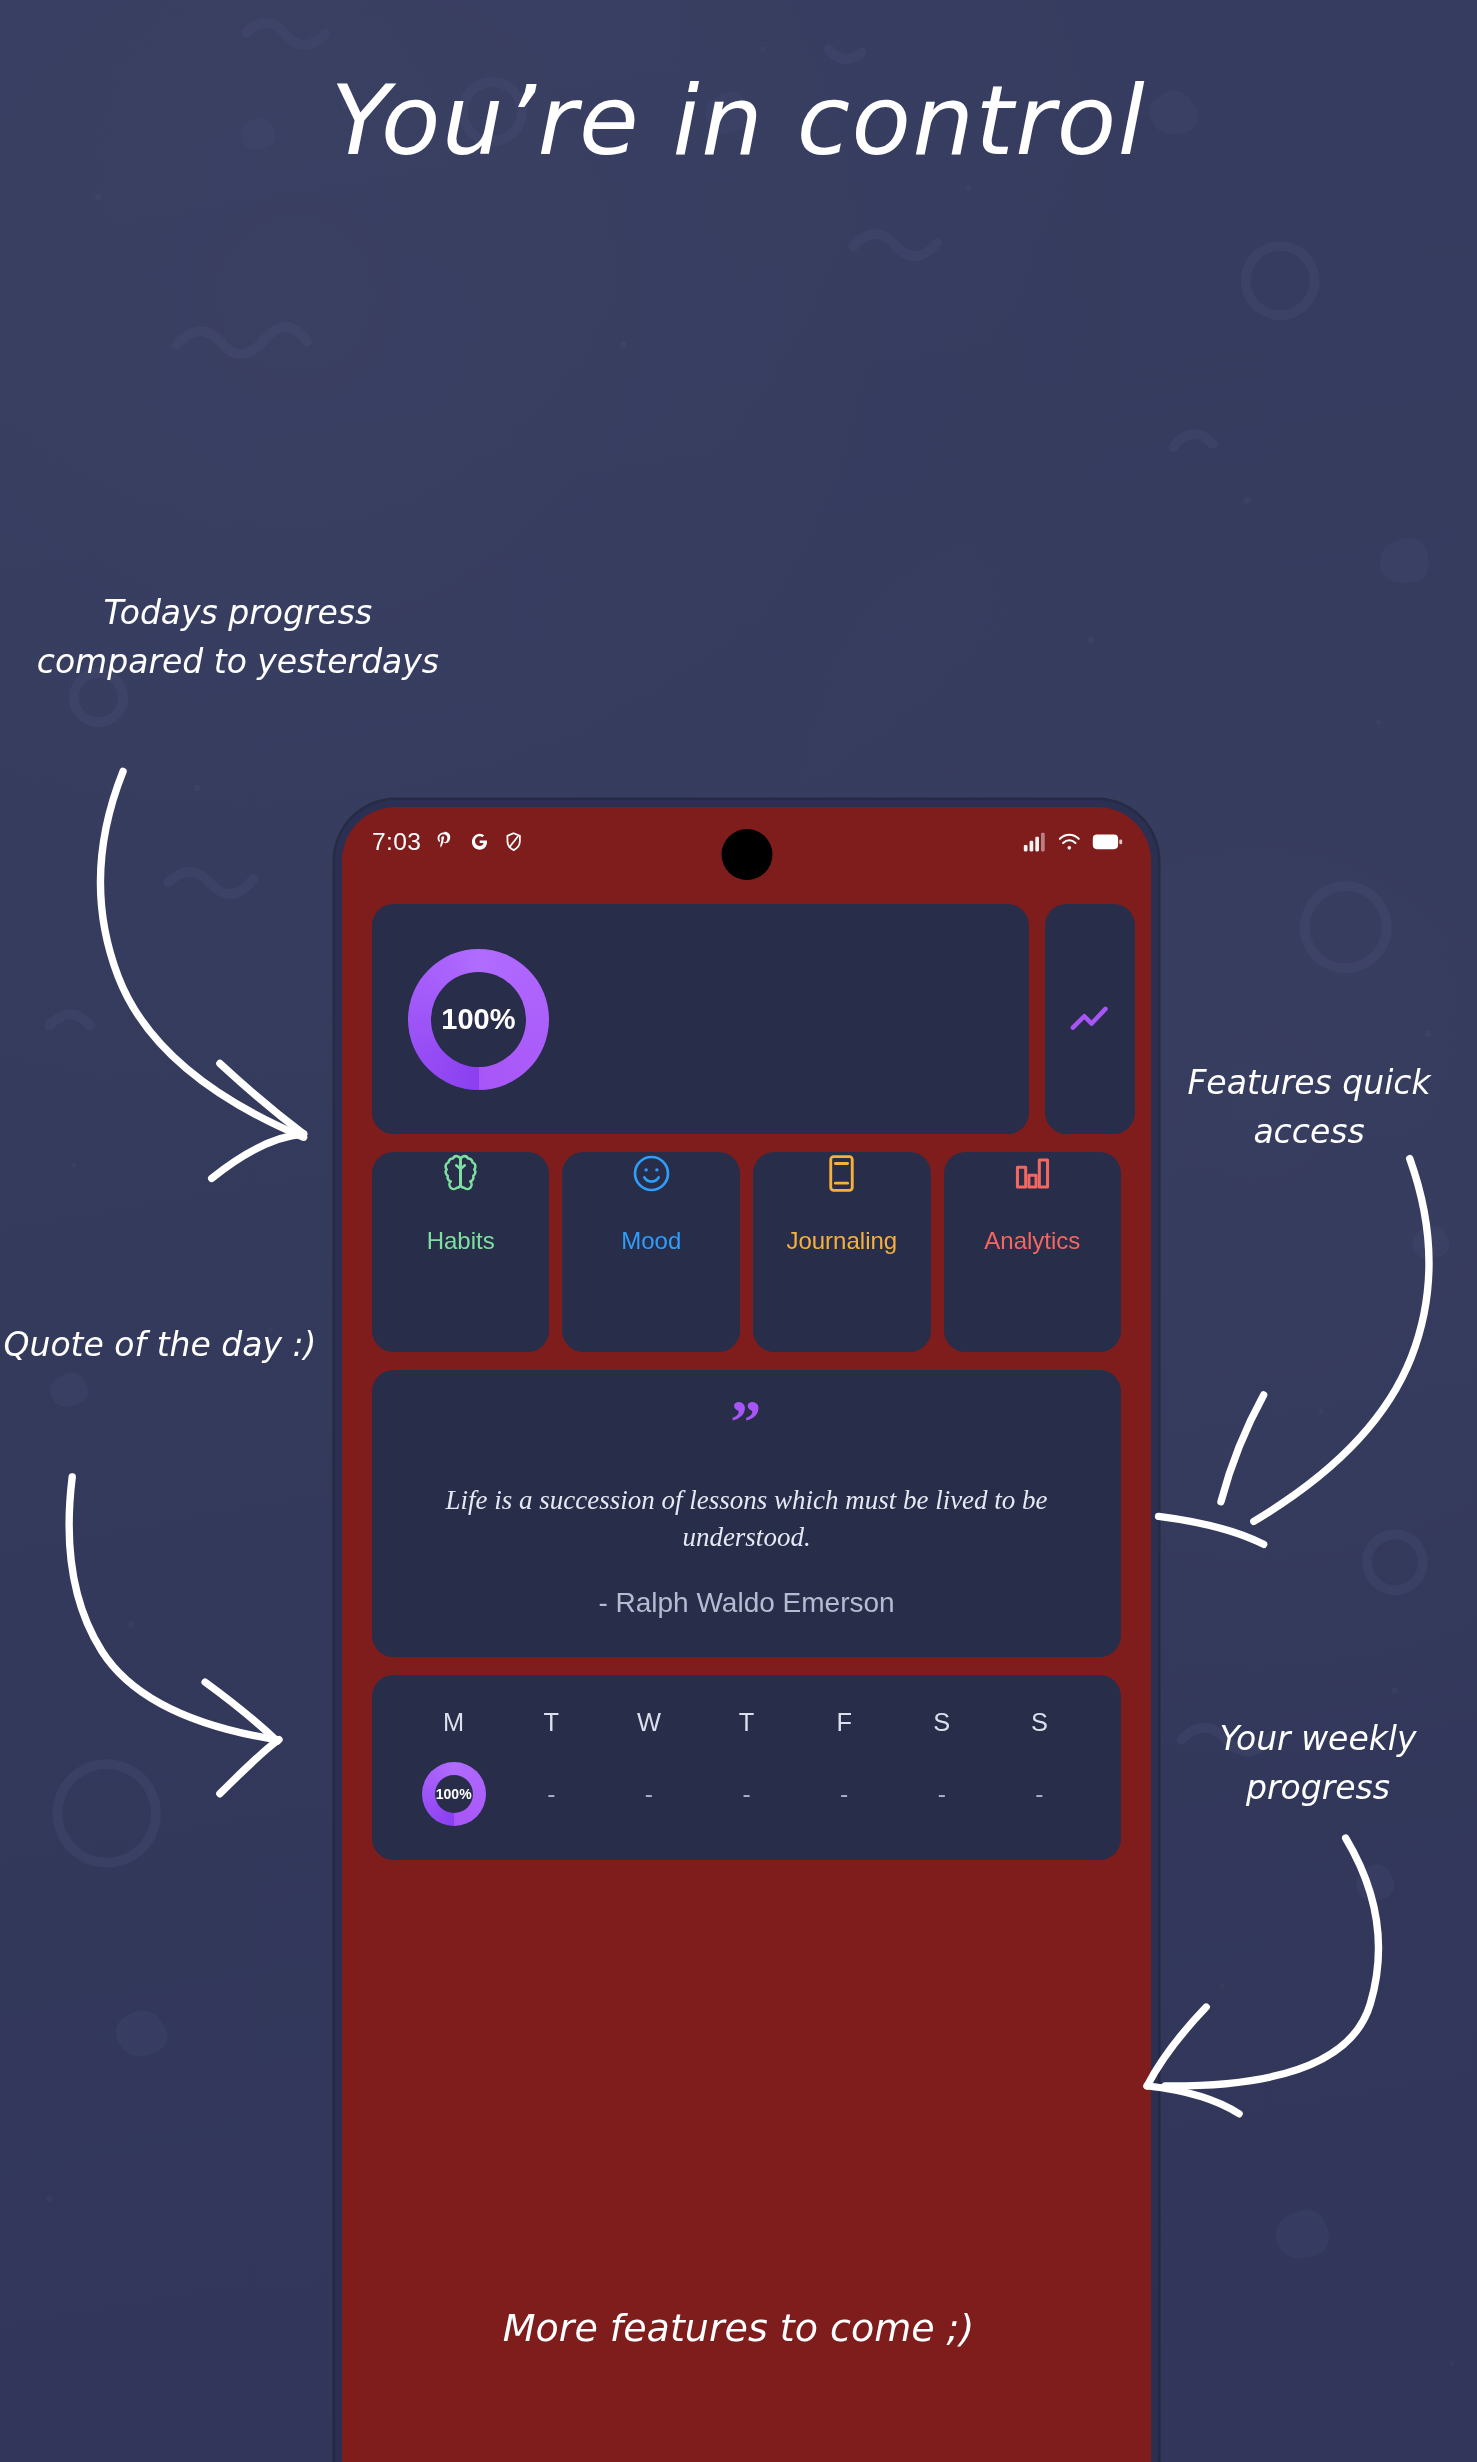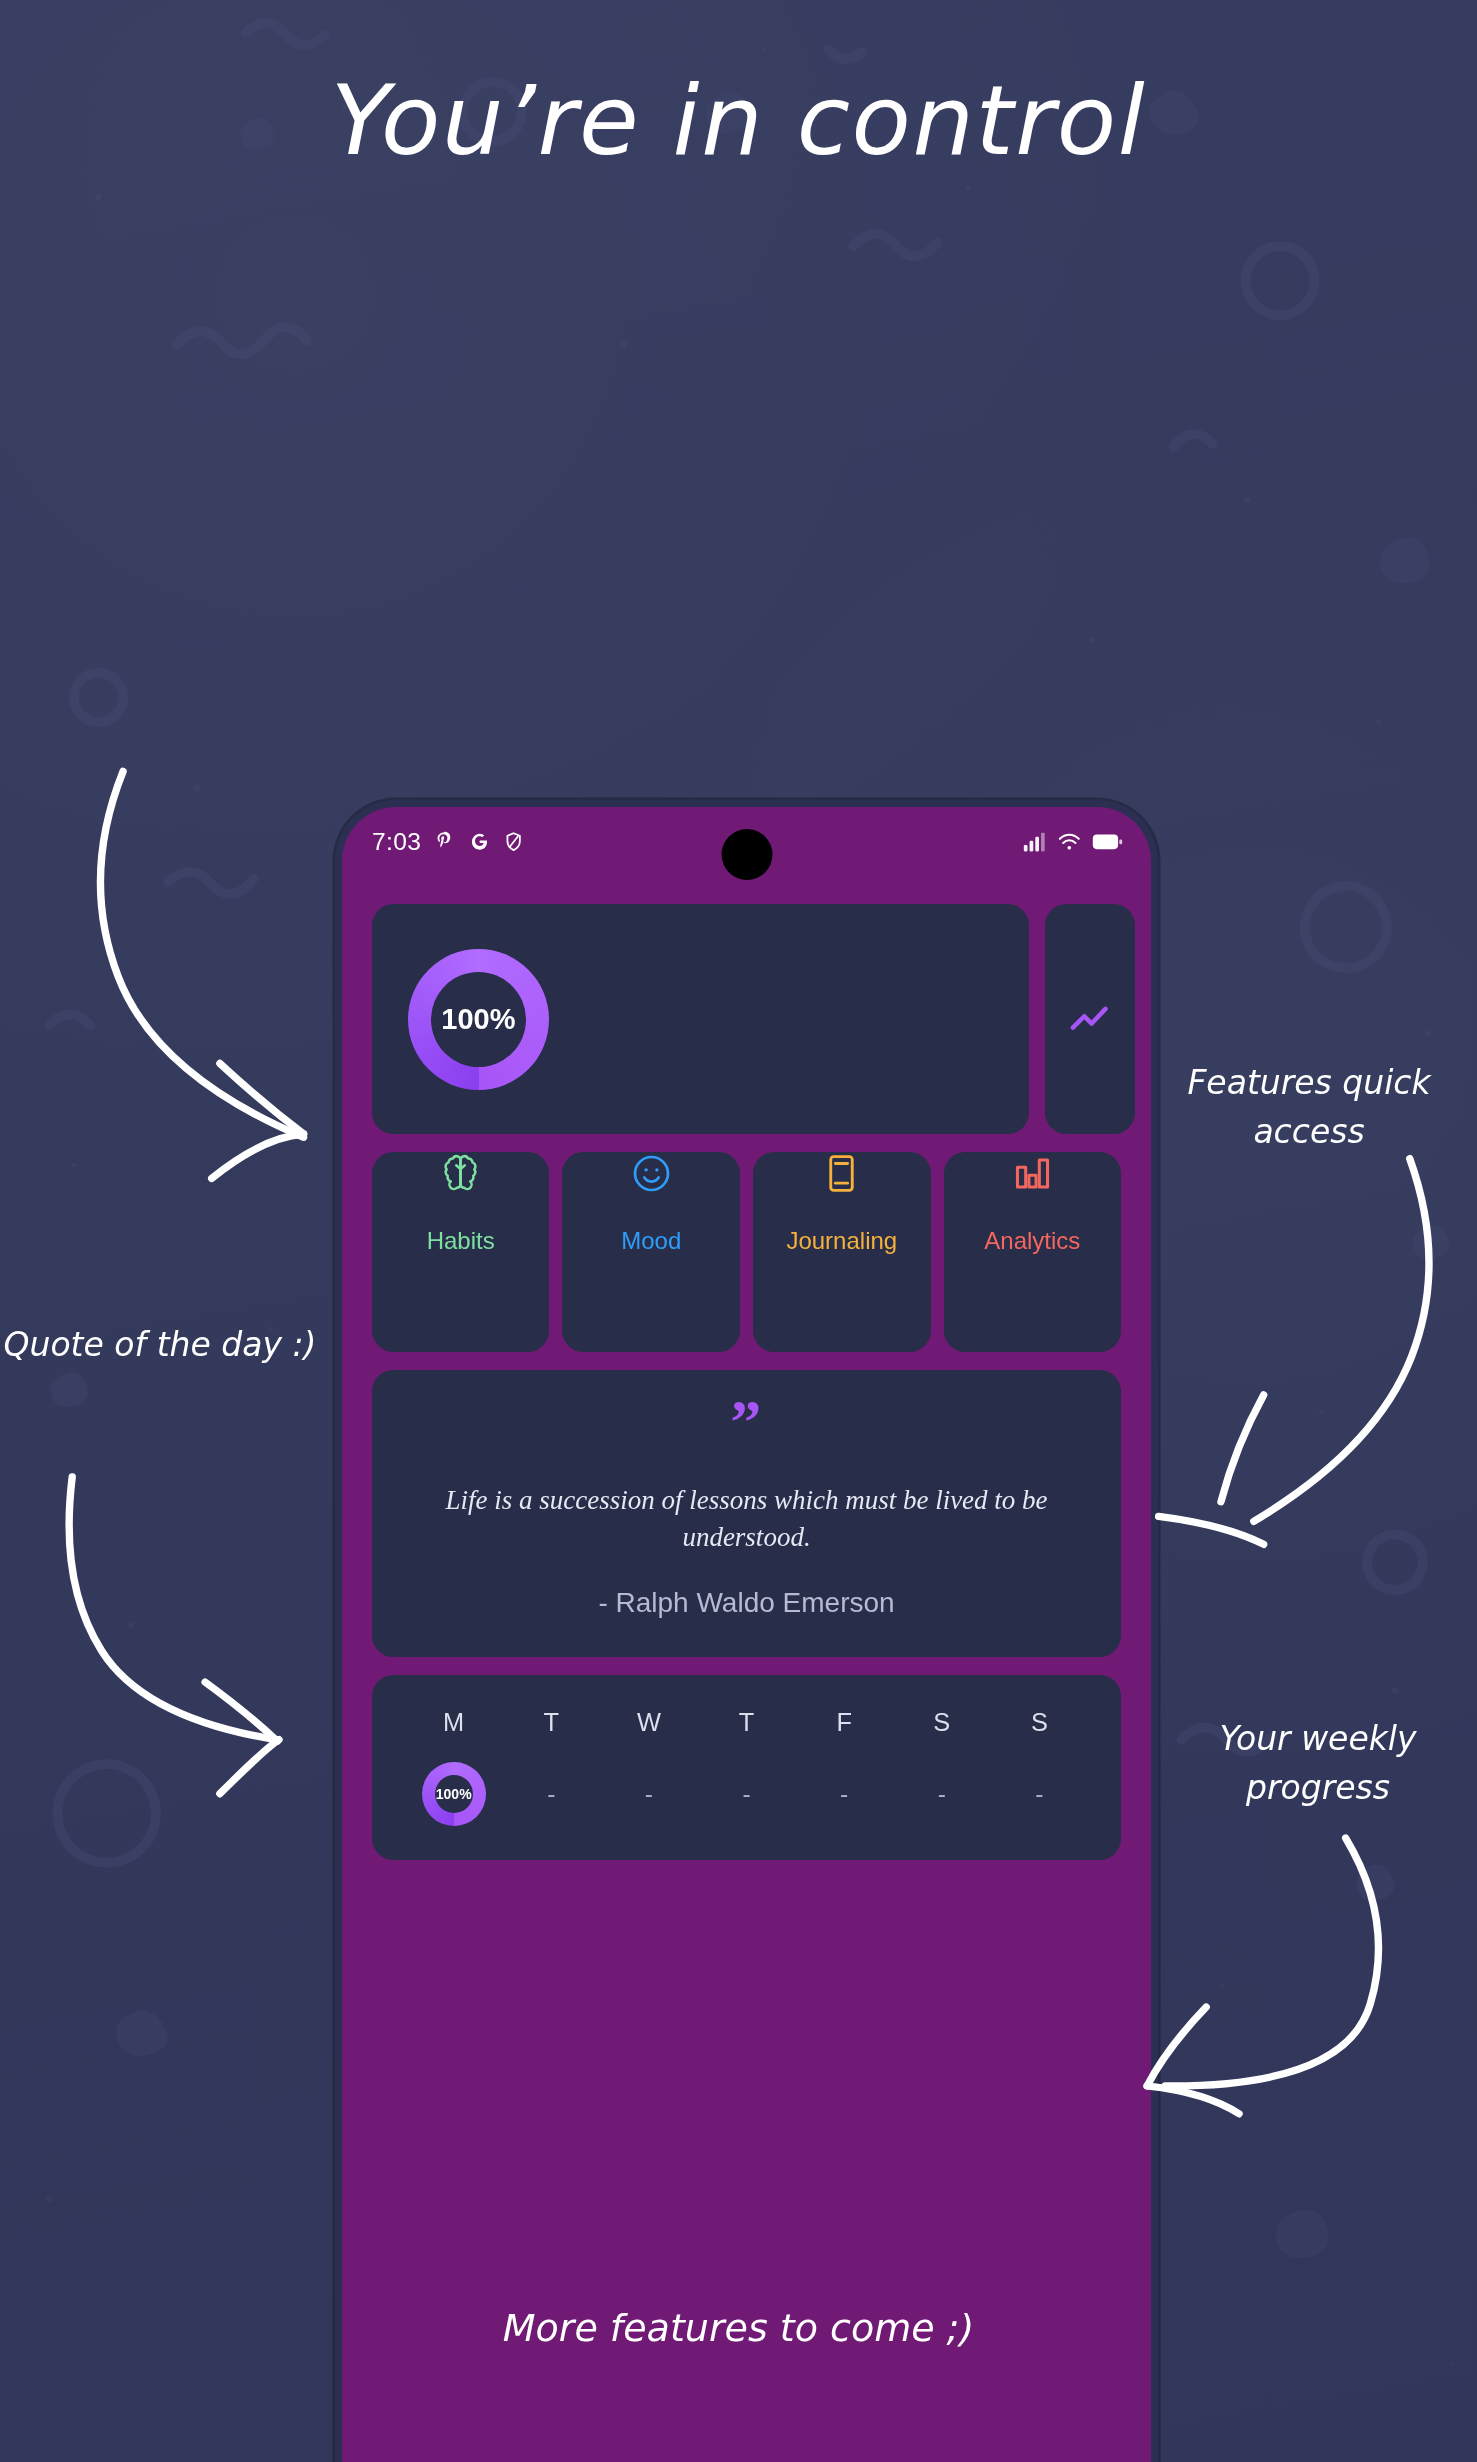--- a/index.html
+++ b/index.html
@@ -50,21 +50,21 @@
     position: absolute; left: 335px; top: 800px;
     width: 823px; height: 1662px;
     background: #2b3052;
     border-radius: 61px 61px 0 0;
     padding: 7.4px 7.4px 0 7.4px;
     box-shadow: 0 0 0 2.5px rgba(20,22,40,.45);
     z-index: 10;
   }
   #screen {
     position: relative; width: 100%; height: 100%;
-    background: #701a75;
+    background: #7f1d1d;
     border-radius: 54px 54px 0 0;
     overflow: hidden;
   }
 
   
   #statusbar {
     position: relative; height: 69px;
     display: flex; align-items: center;
     padding: 0 28px 0 29.5px;
   }
@@ -203,20 +203,21 @@
         <circle cx="1770" cy="2880" r="3"></circle>
         <circle cx="930" cy="60" r="3"></circle>
       <circle cx="1330" cy="780" r="4"></circle>
         <circle cx="330" cy="1620" r="3"></circle>
         <circle cx="1700" cy="2060" r="4"></circle>
     </g>
   </svg>
 
   <div id="headline" class="hand">You’re in control</div>
 
+  <div class="note hand" id="note-progress">Todays progress compared to yesterdays</div>
   <div class="note hand" id="note-quote">Quote of the day :)</div>
   <div class="note hand" id="note-features">Features quick access</div>
   <div class="note hand" id="note-weekly">Your weekly progress</div>
 
   <svg id="arrows" viewBox="0 0 1800 3000">
     <g fill="none" stroke="#ffffff" stroke-width="9" stroke-linecap="round">
 
       <g>
         <path d="M150 940 q-52 130 -6 250 q46 120 226 196"></path>
         <path d="M268 1296 q52 48 102 86"></path>

